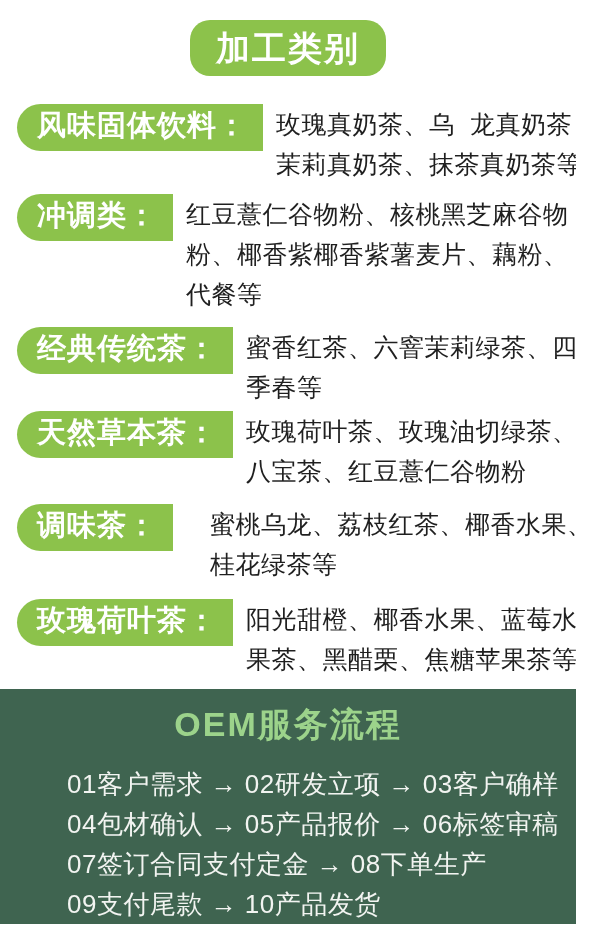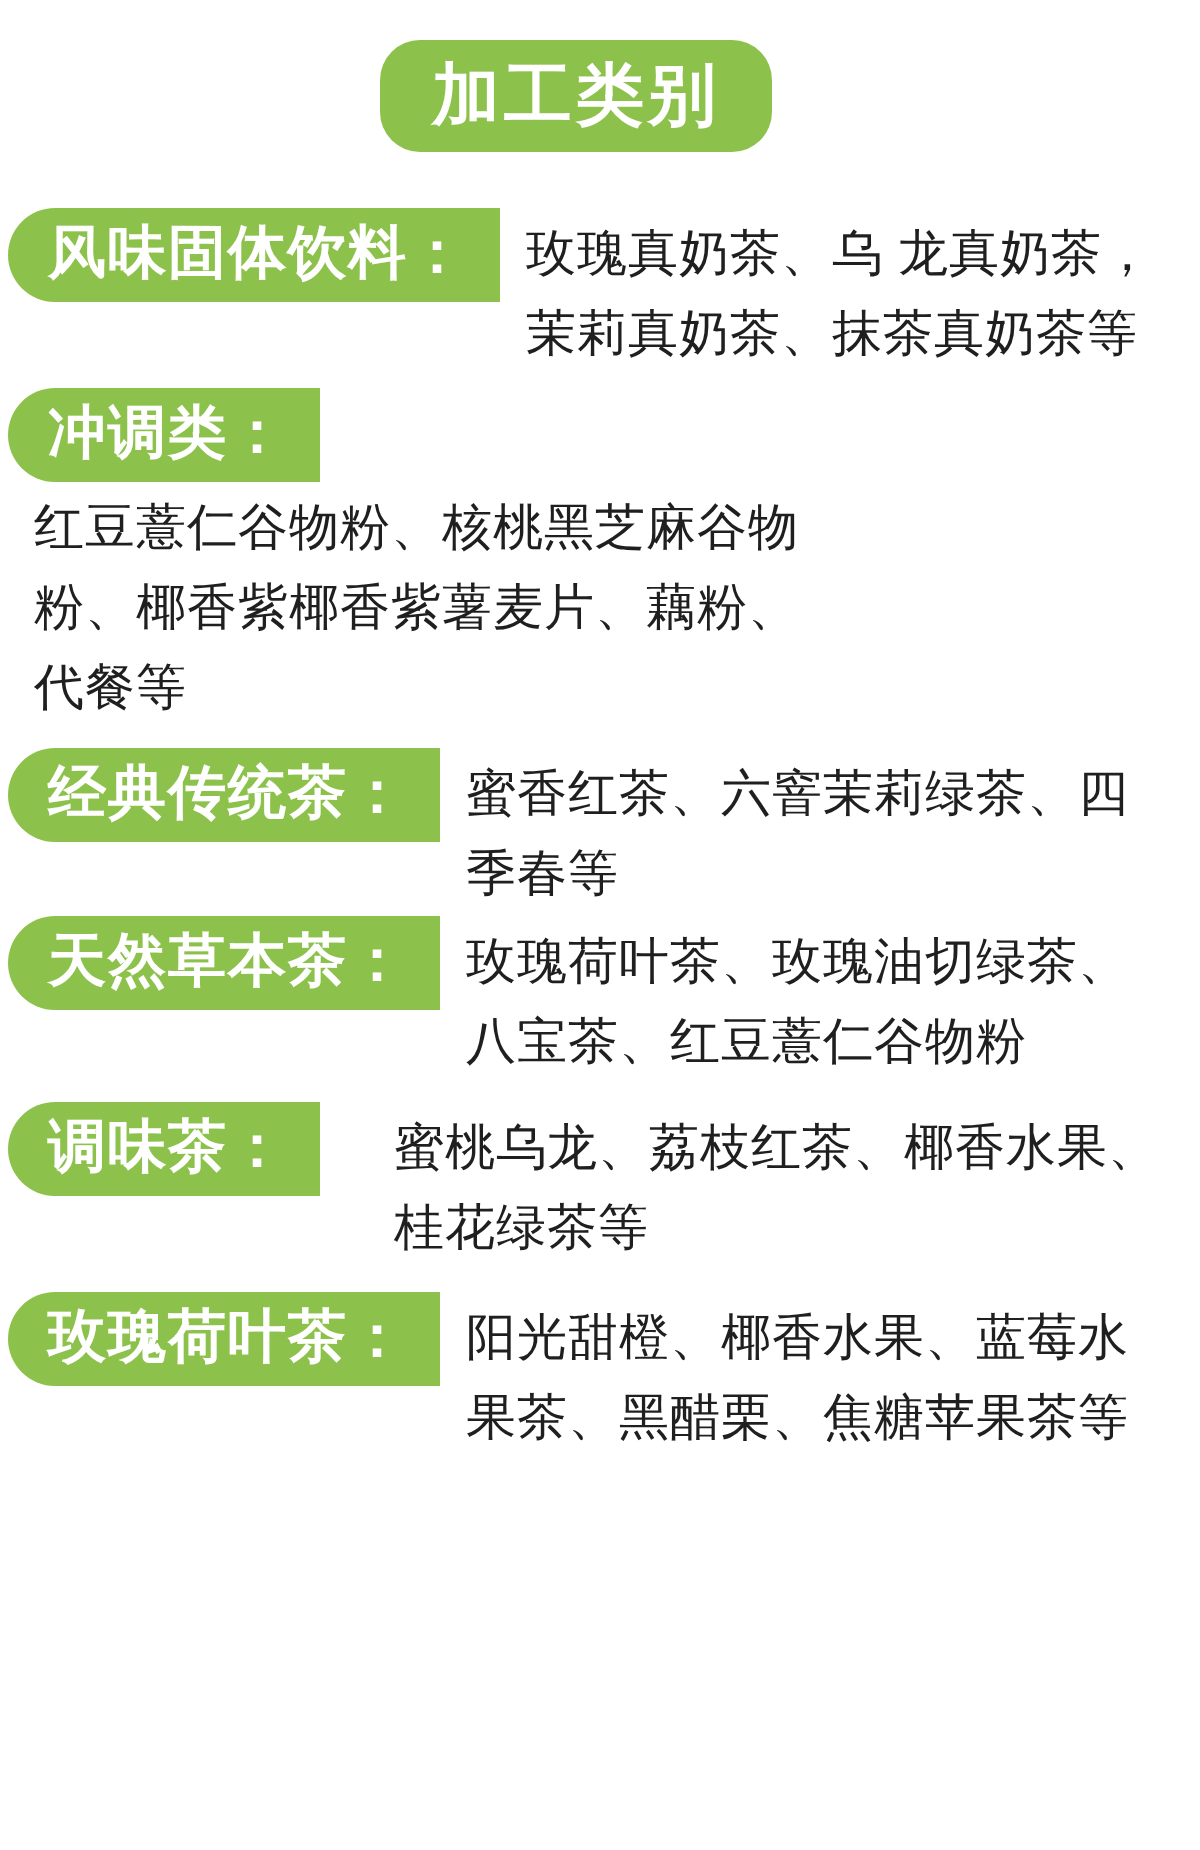--- a/index.html
+++ b/index.html
@@ -23,28 +23,29 @@
     color: var(--badge-text, #ffffff);
     font-size: 34px;
     font-weight: bold;
     line-height: 38px;
     padding: 9px 26px;
     border-radius: 20px;
     letter-spacing: 2px;
   }
   
   .rows {
-    padding-left: 4px;
+    padding-left: 17px;
+    font-family: Liberation Mono, monospace;
   }
   .row {
     display: flex;
     align-items: flex-start;
   }
   .row:nth-child(1) { margin-bottom: 7px; }
-  .row:nth-child(2) { margin-bottom: 10px; flex-direction: column; }
+  .row:nth-child(2) { margin-bottom: 10px; }
   .row:nth-child(3) { margin-bottom: 1px; }
   .row:nth-child(4) { margin-bottom: 10px; }
   .row:nth-child(5) { margin-bottom: 12px; gap: 24px; }
   .row:nth-child(6) { margin-bottom: 7px; }
   .cat-badge {
     flex: 0 0 auto;
     background: var(--badge-green, #8CC24B);
     color: var(--badge-text, #ffffff);
     font-size: 29px;
     font-weight: bold;
@@ -127,14 +128,23 @@
       <div class="cat-items">蜜桃乌龙、荔枝红茶、椰香水果、
 桂花绿茶等</div>
     </div>
     <div class="row">
       <div class="cat-badge">玫瑰荷叶茶：</div>
       <div class="cat-items">阳光甜橙、椰香水果、蓝莓水
 果茶、黑醋栗、焦糖苹果茶等</div>
     </div>
   </div>
 
+  <div class="oem-panel">
+    <div class="oem-title">OEM服务流程</div>
+    <div class="oem-flow">
+      <div class="flow-line">01客户需求 → 02研发立项 → 03客户确样</div>
+      <div class="flow-line">04包材确认 → 05产品报价 → 06标签审稿</div>
+      <div class="flow-line">07签订合同支付定金 → 08下单生产</div>
+      <div class="flow-line">09支付尾款 → 10产品发货</div>
+    </div>
+  </div>
 
 </div>
 
 </body></html>

